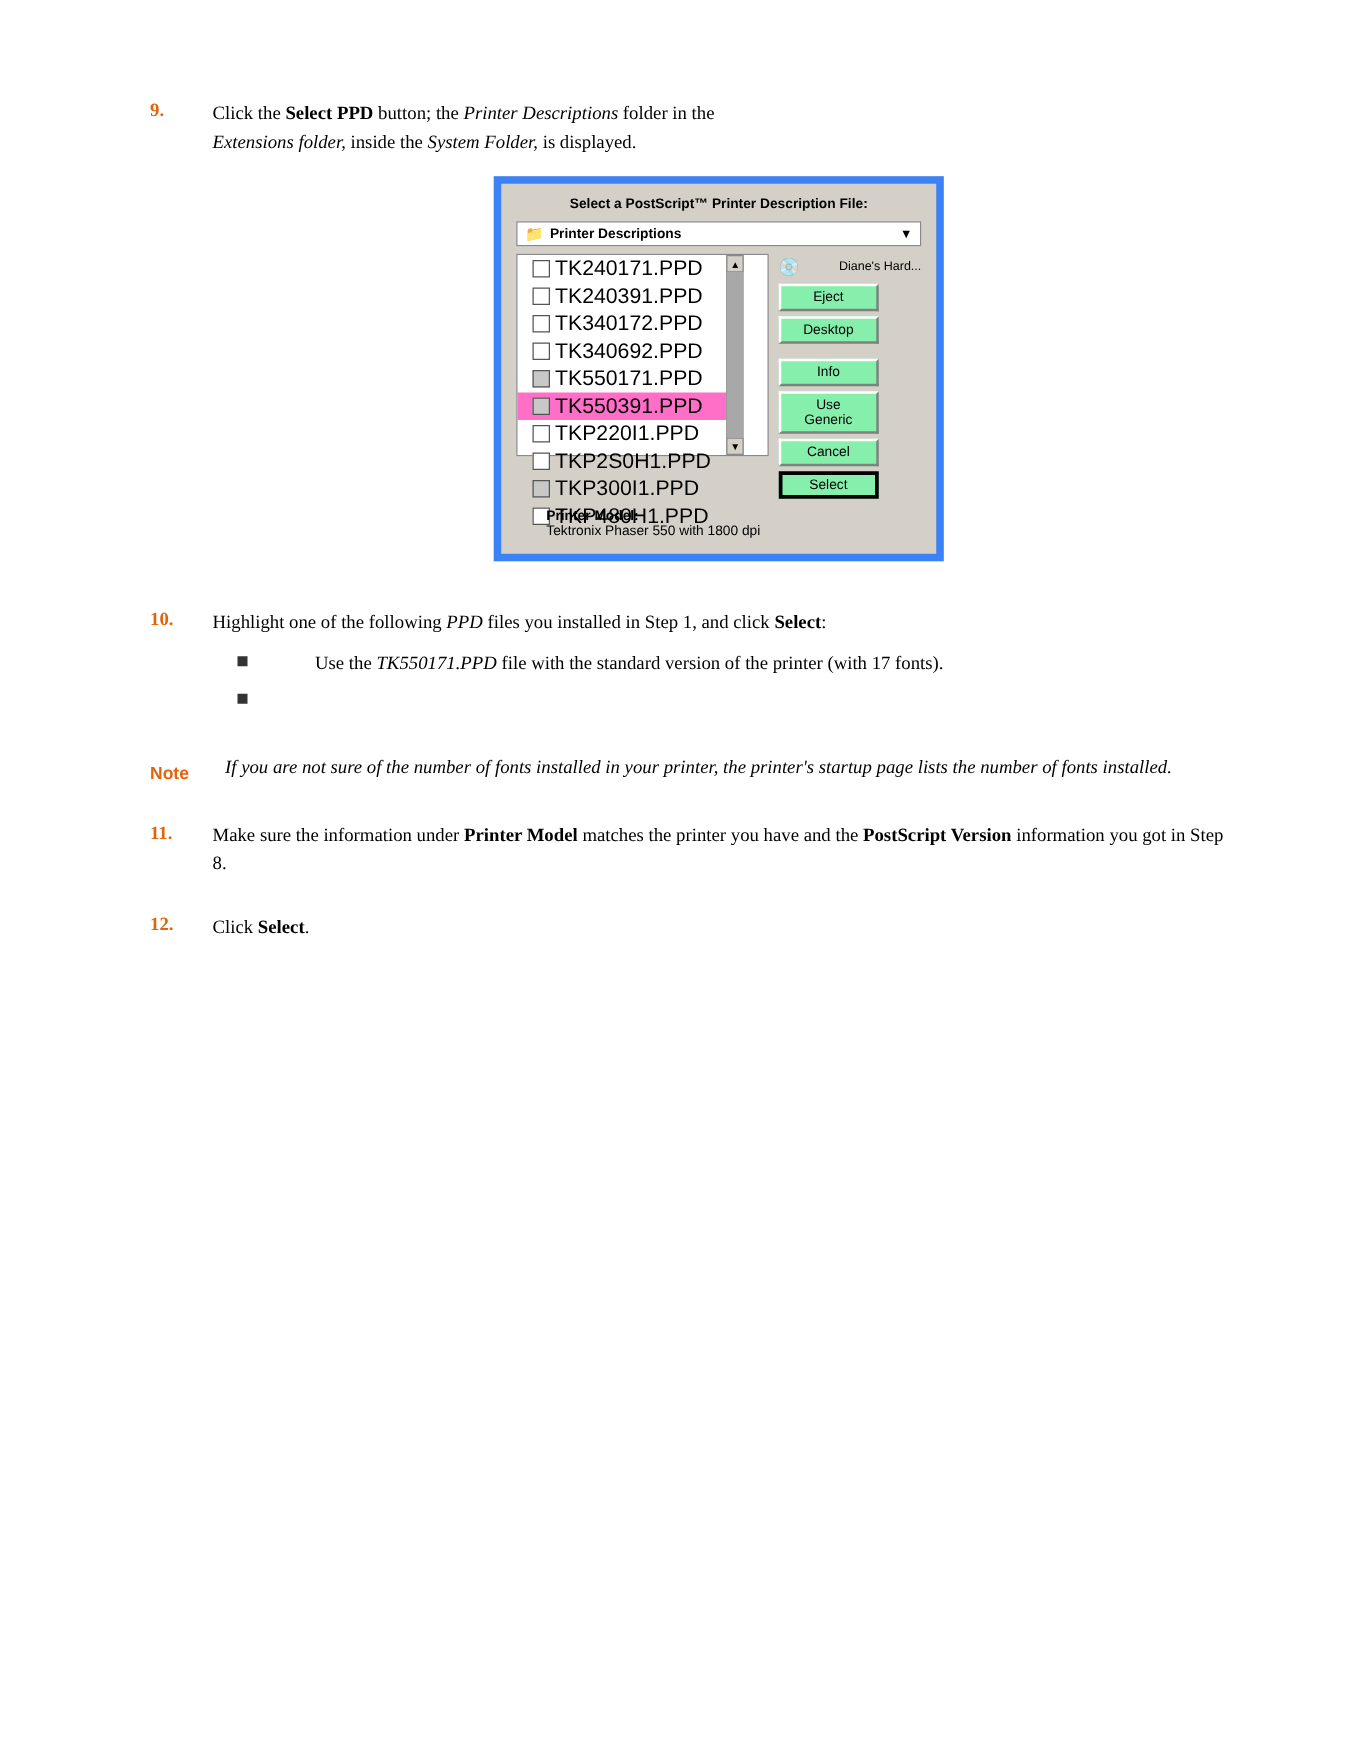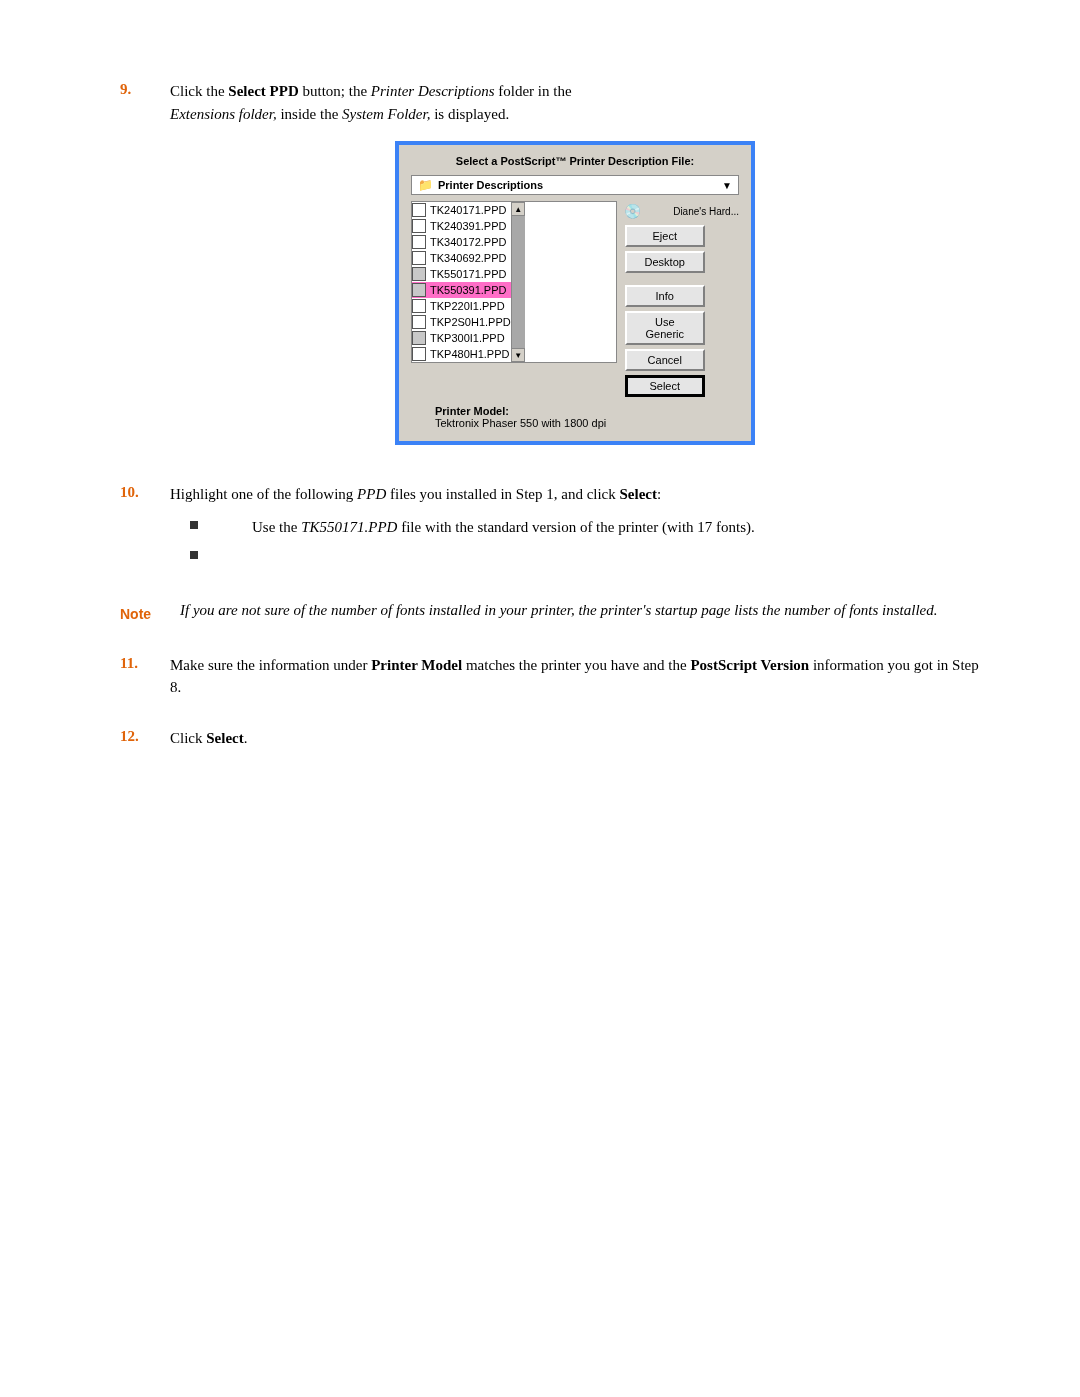--- a/index.html
+++ b/index.html
@@ -44,21 +44,21 @@
       margin-bottom: 0;
     }
 
     .dialog-container {
       margin: 16px 0 10px 0;
       display: flex;
       justify-content: center;
     }
 
     .dialog-box {
-      border: 4px solid #3b82f6;
+      border: 6px solid #3b82f6;
       background: #d4d0c8;
       width: 360px;
       padding: 10px 12px 12px;
       font-family: Arial, Helvetica, sans-serif;
       font-size: 11px;
     }
 
     .dialog-title {
       font-size: 11px;
       font-weight: bold;
@@ -100,22 +100,22 @@
 
     .file-list {
       list-style: none;
       padding: 0;
       margin: 0;
     }
 
     .file-list li {
       display: flex;
       align-items: center;
-      padding: 1px 0;
-      font-size: 11px;
+      padding: 1px 12px;
+      font-size: 17px;
       cursor: pointer;
       white-space: nowrap;
     }
 
     .file-list li.selected {
       background: #ff6ec7;
       color: #000;
     }
 
     .file-icon {
@@ -172,21 +172,21 @@
     }
 
     .buttons-column {
       display: flex;
       flex-direction: column;
       gap: 4px;
       min-width: 80px;
     }
 
     .dialog-button {
-      background: #e5e5e5;
+      background: #86efac;
       border: 2px solid;
       border-color: #ffffff #808080 #808080 #ffffff;
       padding: 3px 8px;
       font-size: 11px;
       font-family: Arial, Helvetica, sans-serif;
       cursor: pointer;
       text-align: center;
       width: 80px;
     }
 

